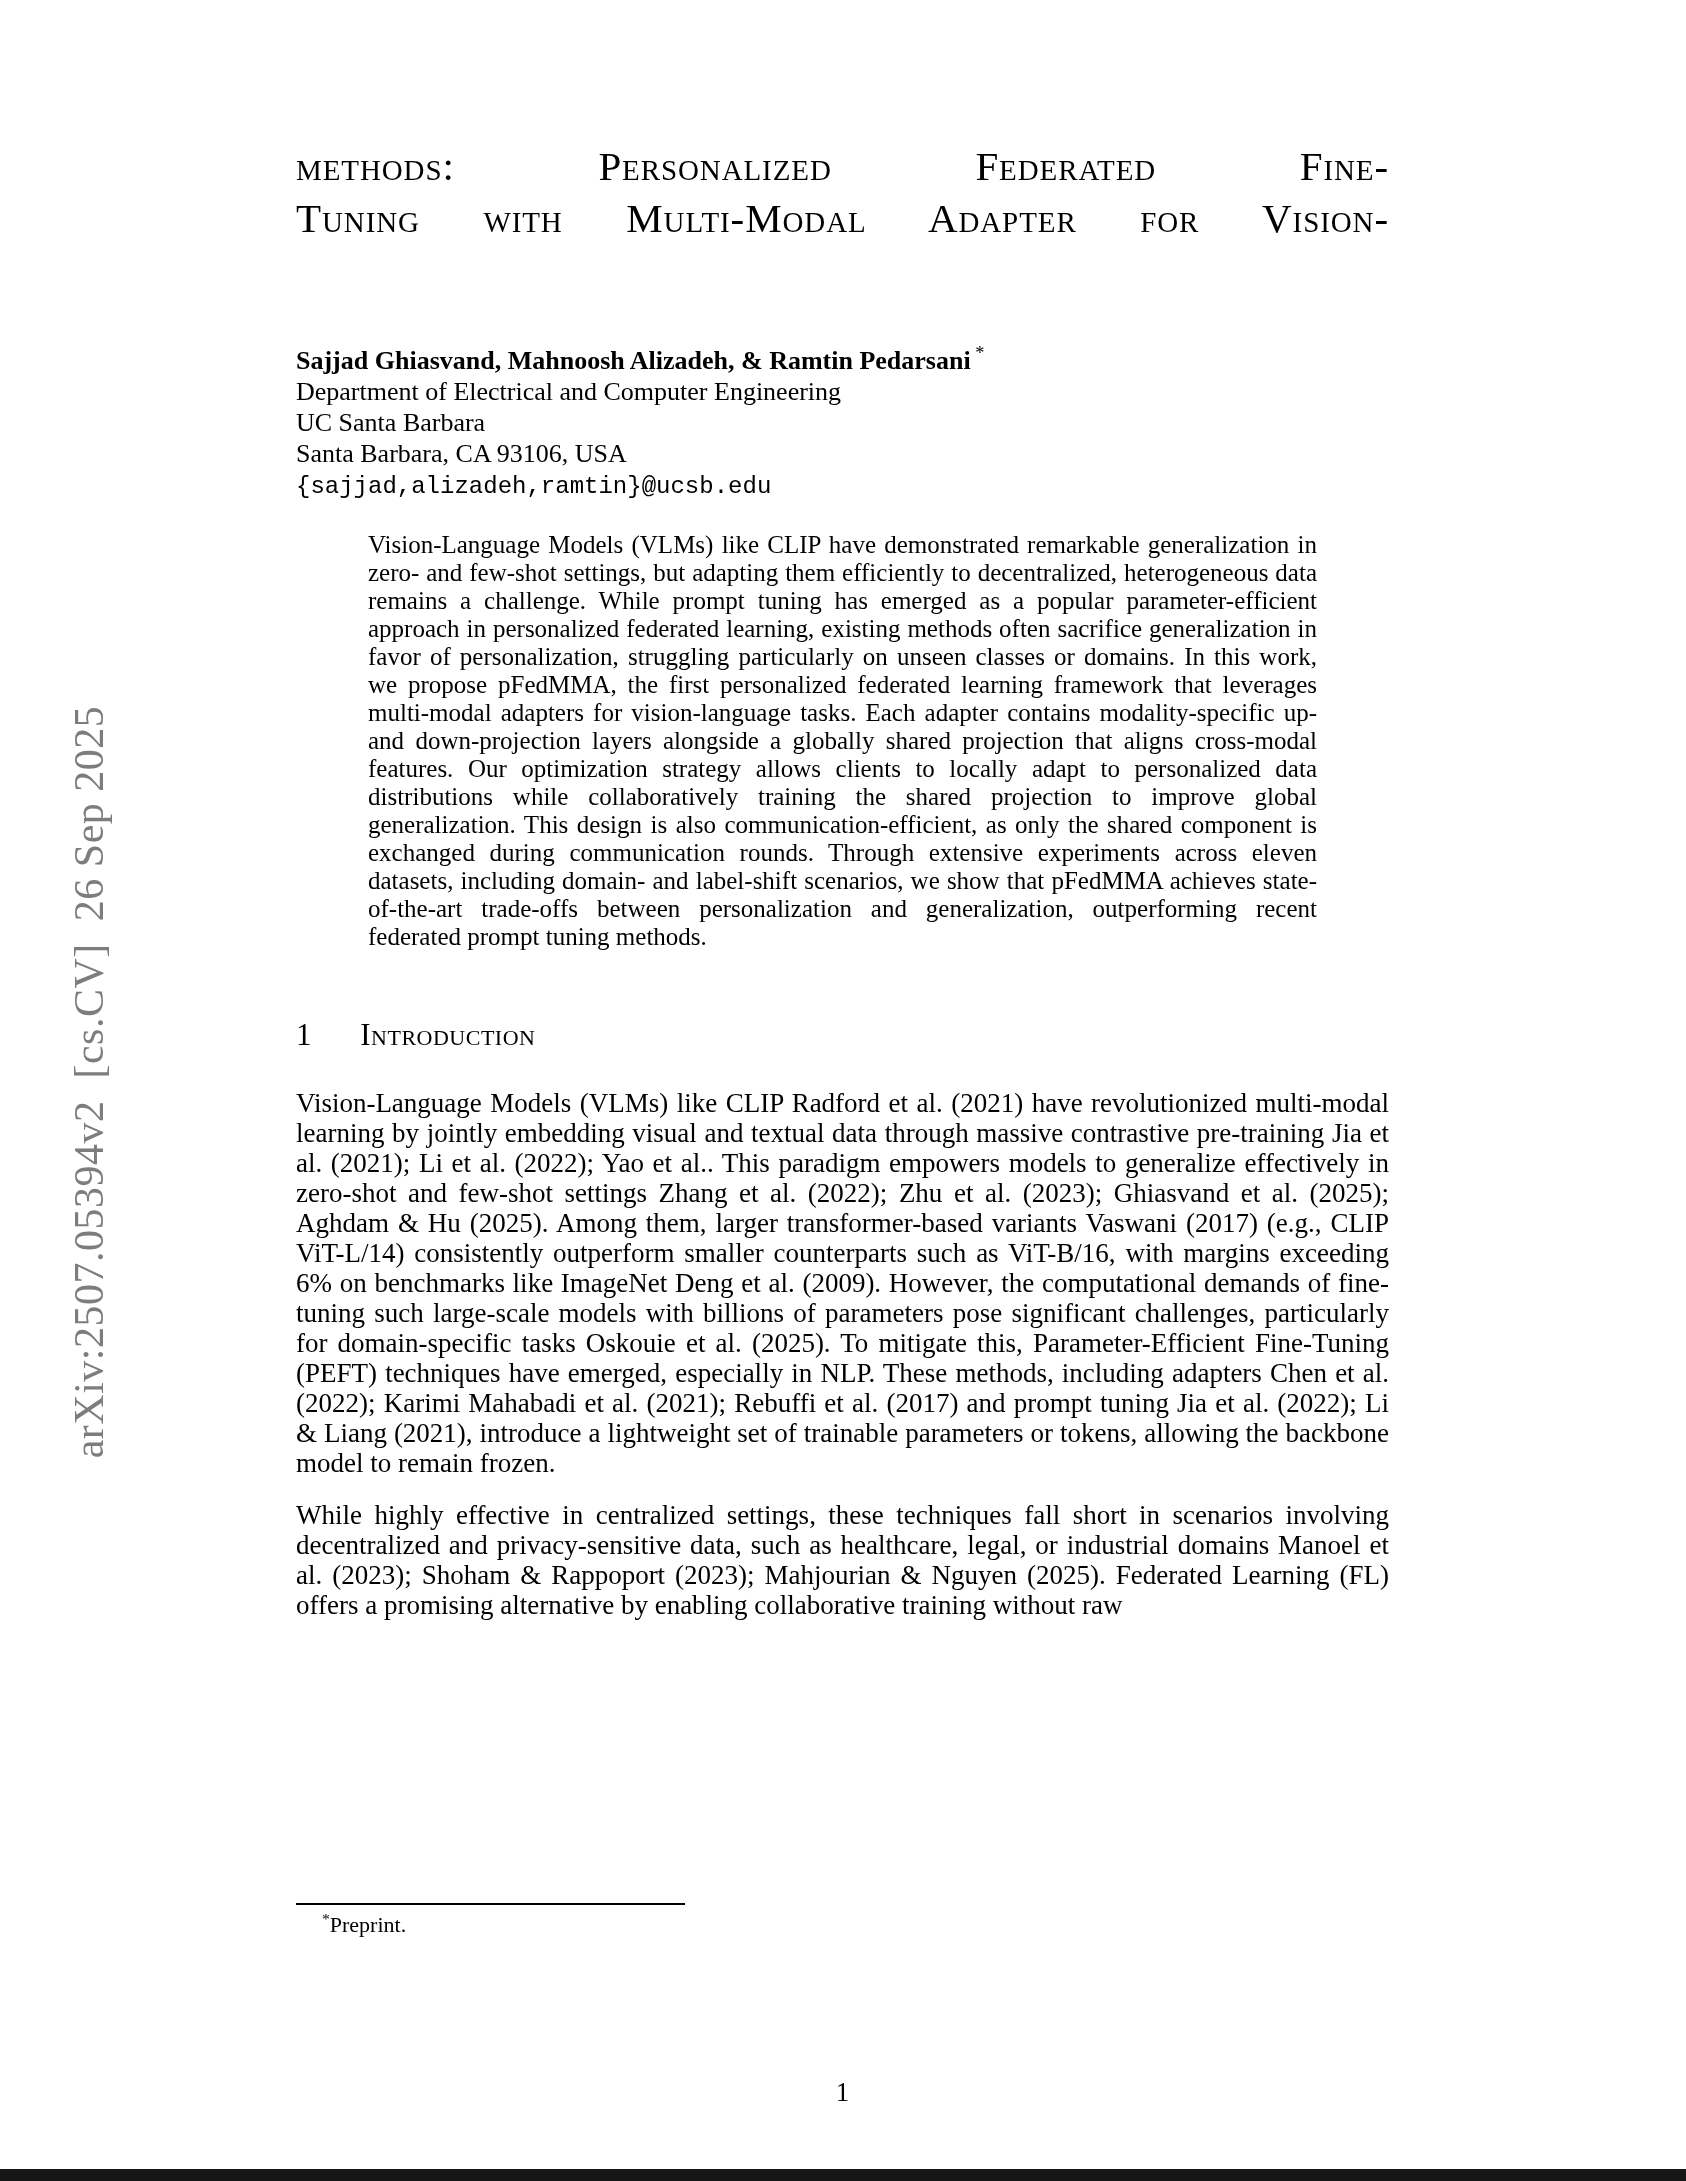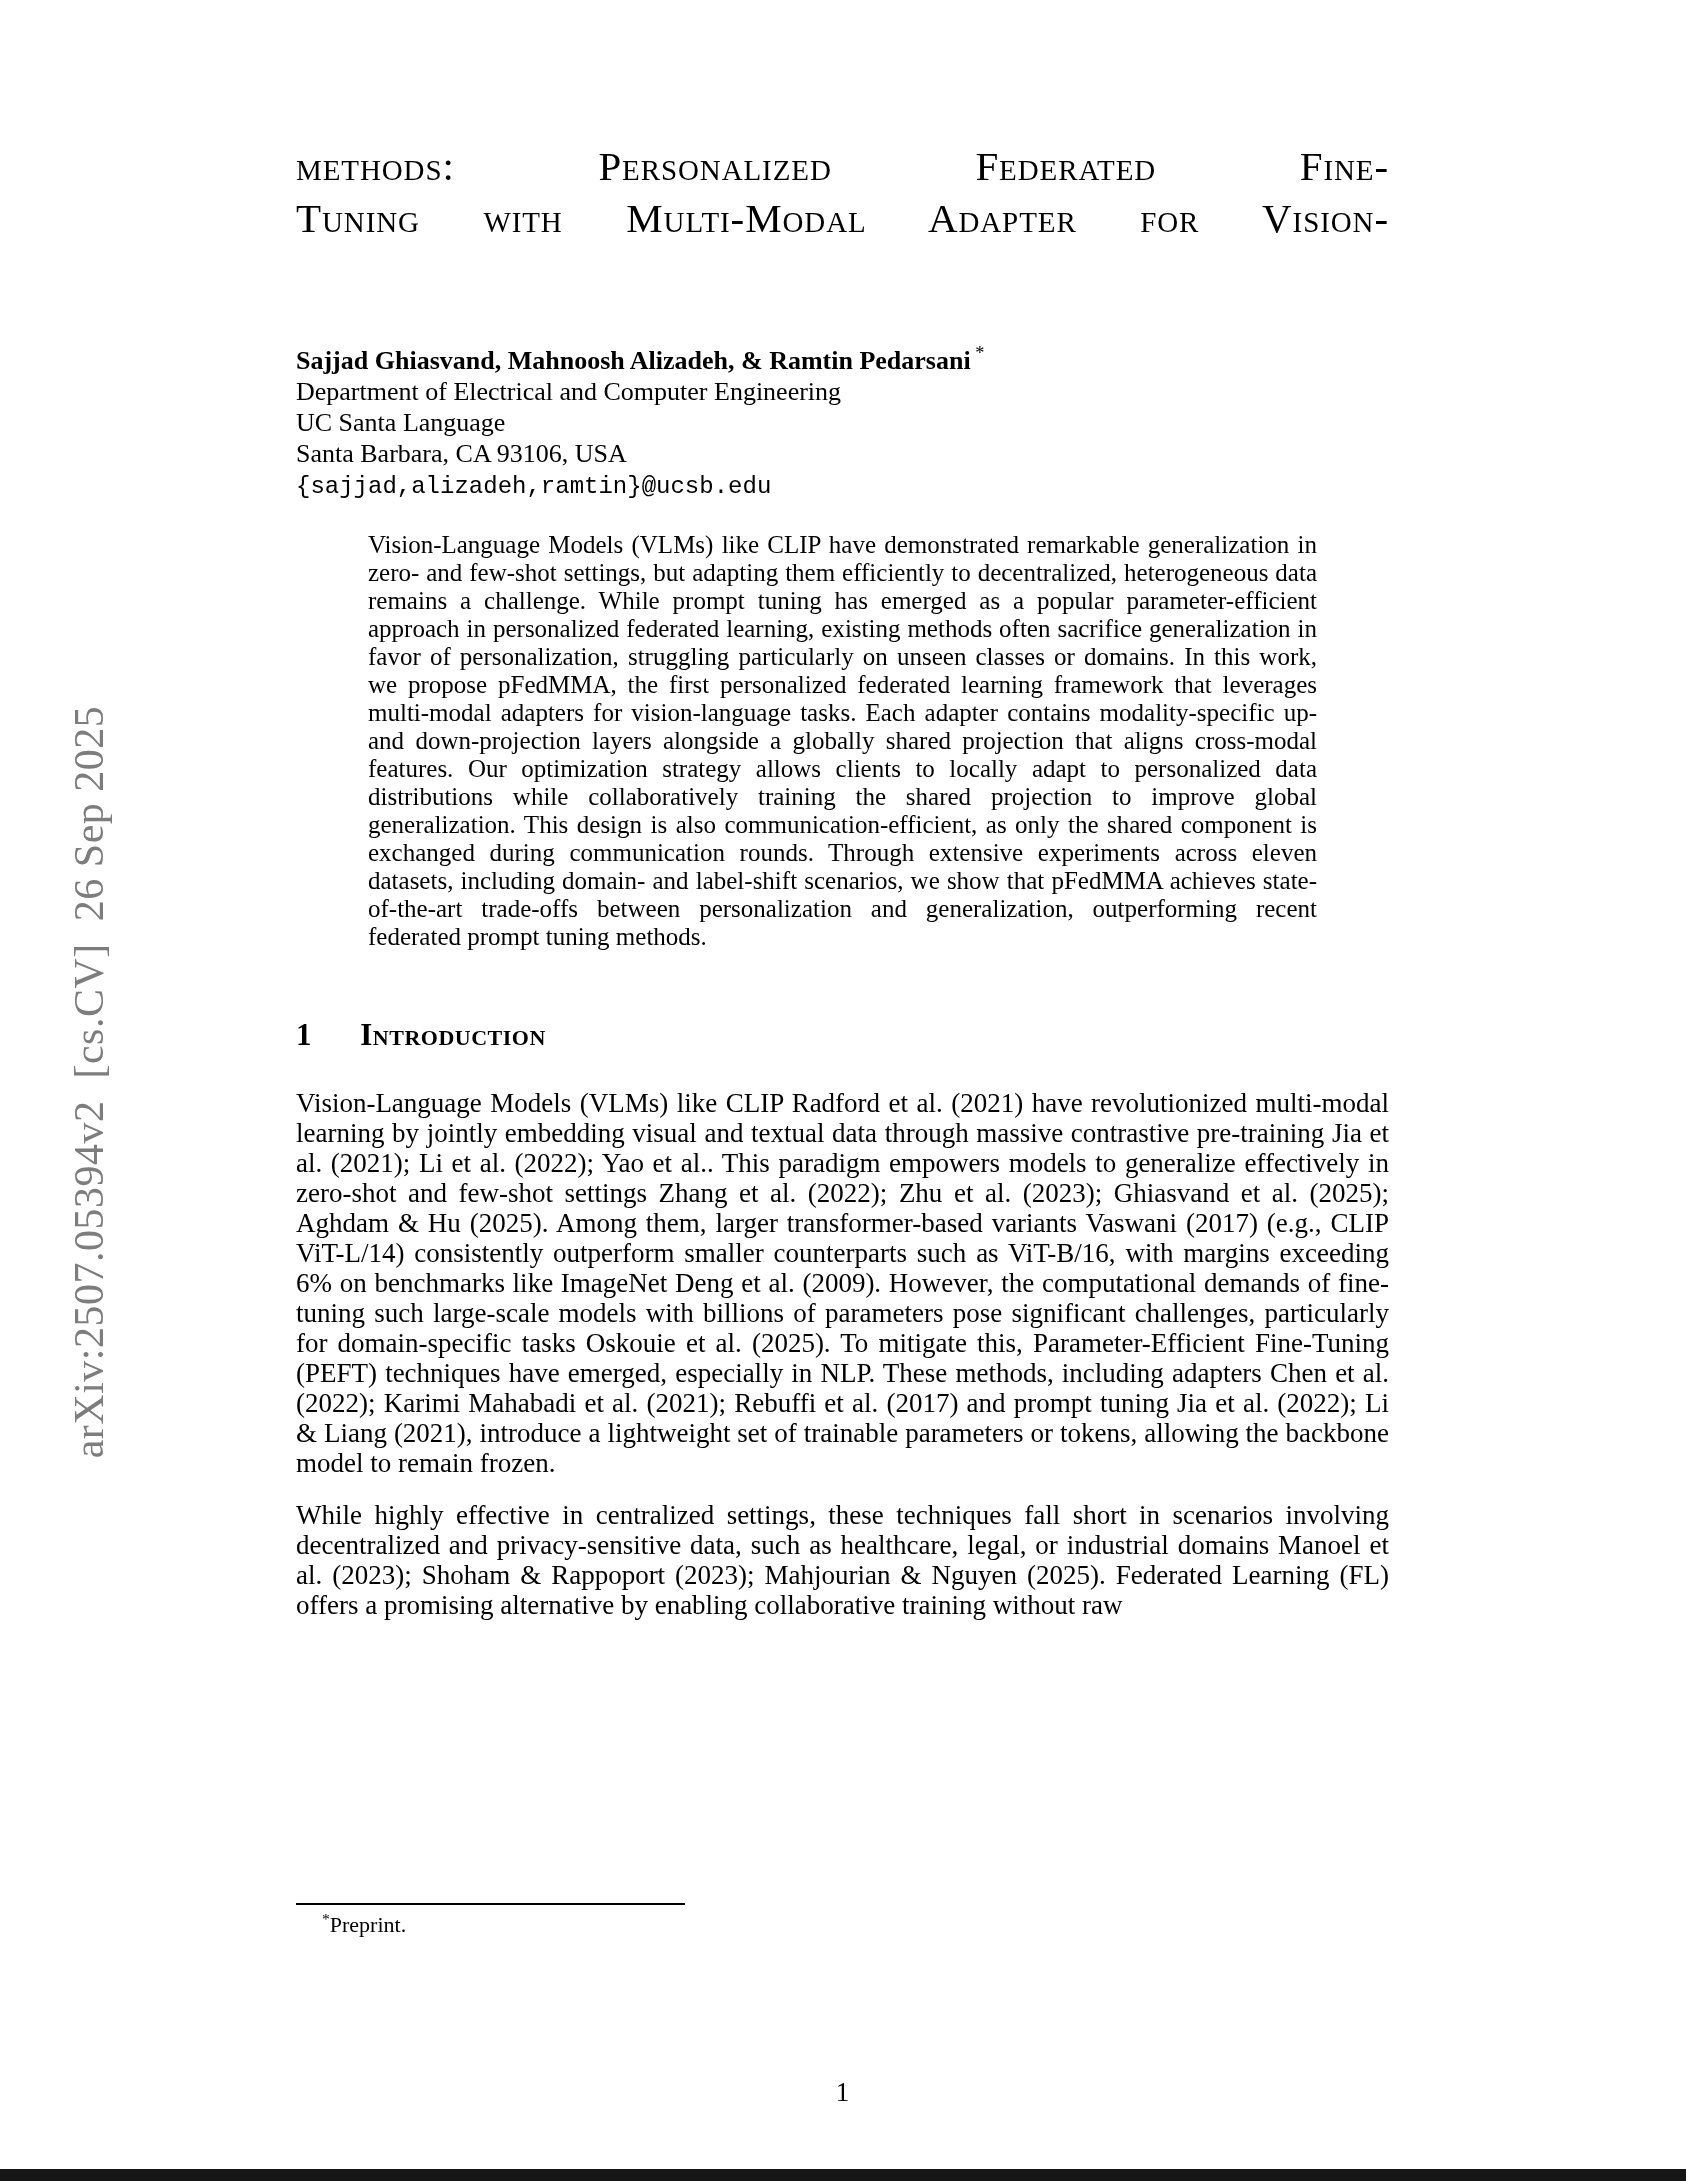--- a/index.html
+++ b/index.html
@@ -77,21 +77,21 @@
   .abstract-body {
     margin: 29px 72px 0 72px;
     font-size: 25px;
     line-height: 28px;
     text-align: justify;
     hyphens: none;
   }
   .section-heading {
     margin-top: 66px;
     font-size: 31px;
-    font-weight: 700;
+    font-weight: 400;
     font-variant: small-caps;
     letter-spacing: 0.5px;
   }
   .sec-num { display: inline-block; margin-right: 40px; }
   .body-para {
     margin-top: 22px;
     font-size: 27px;
     line-height: 30px;
     text-align: justify;
     hyphens: none;
@@ -144,21 +144,21 @@
   <div class="content">
 
     <h1 class="title">
       <span class="title-line just">methods: Personalized Federated Fine-</span>
       <span class="title-line just">Tuning with Multi-Modal Adapter for Vision-</span>
     </h1>
 
     <div class="authors">
       <div class="author-names"><span>Sajjad Ghiasvand, Mahnoosh Alizadeh, &amp; Ramtin Pedarsani</span><sup class="fnmark">*</sup></div>
       <div class="affil">Department of Electrical and Computer Engineering</div>
-      <div class="affil">UC Santa Language</div>
+      <div class="affil">UC Santa Barbara</div>
       <div class="affil">Santa Barbara, CA 93106, USA</div>
       <div class="email">{sajjad,alizadeh,ramtin}@ucsb.edu</div>
     </div>
 
 
     <p class="abstract-body">Vision-Language Models (VLMs) like CLIP have demonstrated remarkable generalization in zero- and few-shot settings, but adapting them efficiently to decentralized, heterogeneous data remains a challenge. While prompt tuning has emerged as a popular parameter-efficient approach in personalized federated learning, existing methods often sacrifice generalization in favor of personalization, struggling particularly on unseen classes or domains. In this work, we propose pFedMMA, the first personalized federated learning framework that leverages multi-modal adapters for vision-language tasks. Each adapter contains modality-specific up- and down-projection layers alongside a globally shared projection that aligns cross-modal features. Our optimization strategy allows clients to locally adapt to personalized data distributions while collaboratively training the shared projection to improve global generalization. This design is also communication-efficient, as only the shared component is exchanged during communication rounds. Through extensive experiments across eleven datasets, including domain- and label-shift scenarios, we show that pFedMMA achieves state-of-the-art trade-offs between personalization and generalization, outperforming recent federated prompt tuning methods.</p>
 
     <h2 class="section-heading">
       <span class="sec-num">1</span>
       <span class="sec-title">Introduction</span>

